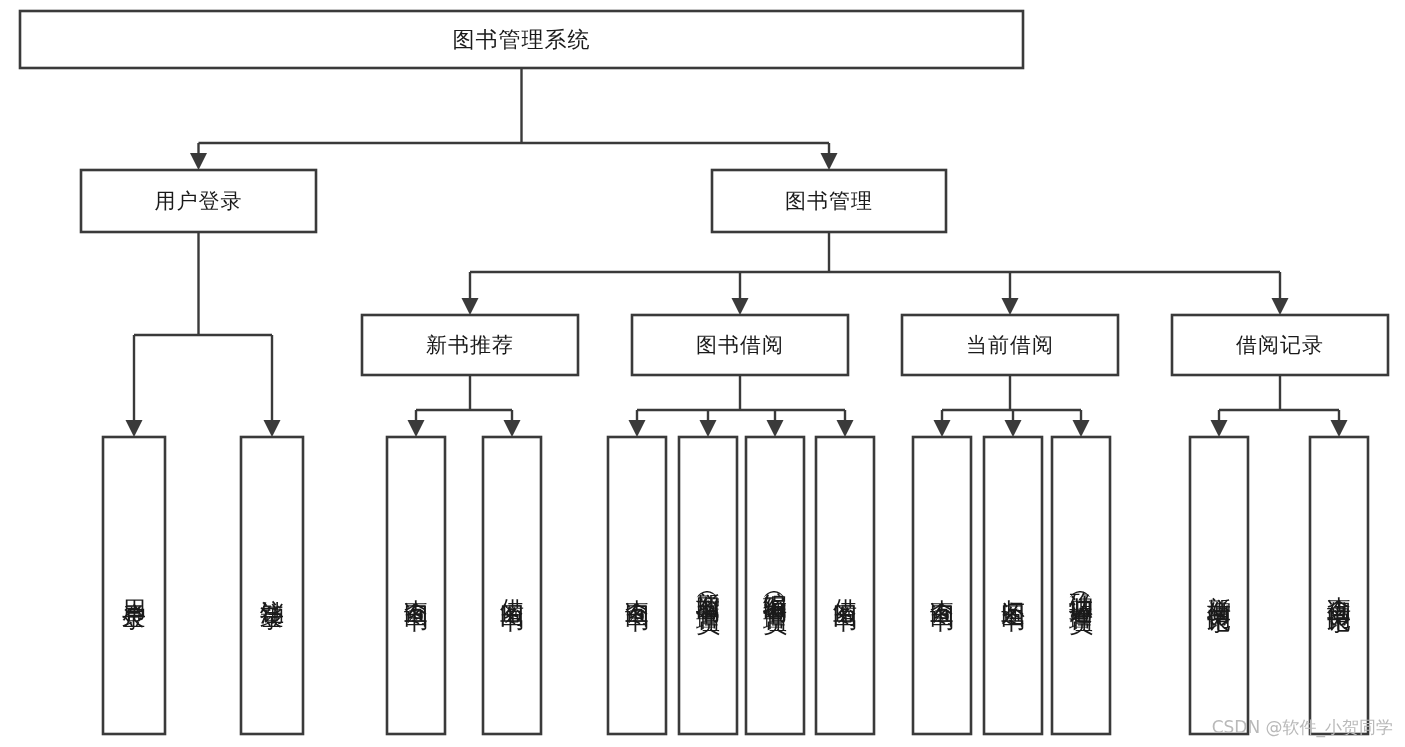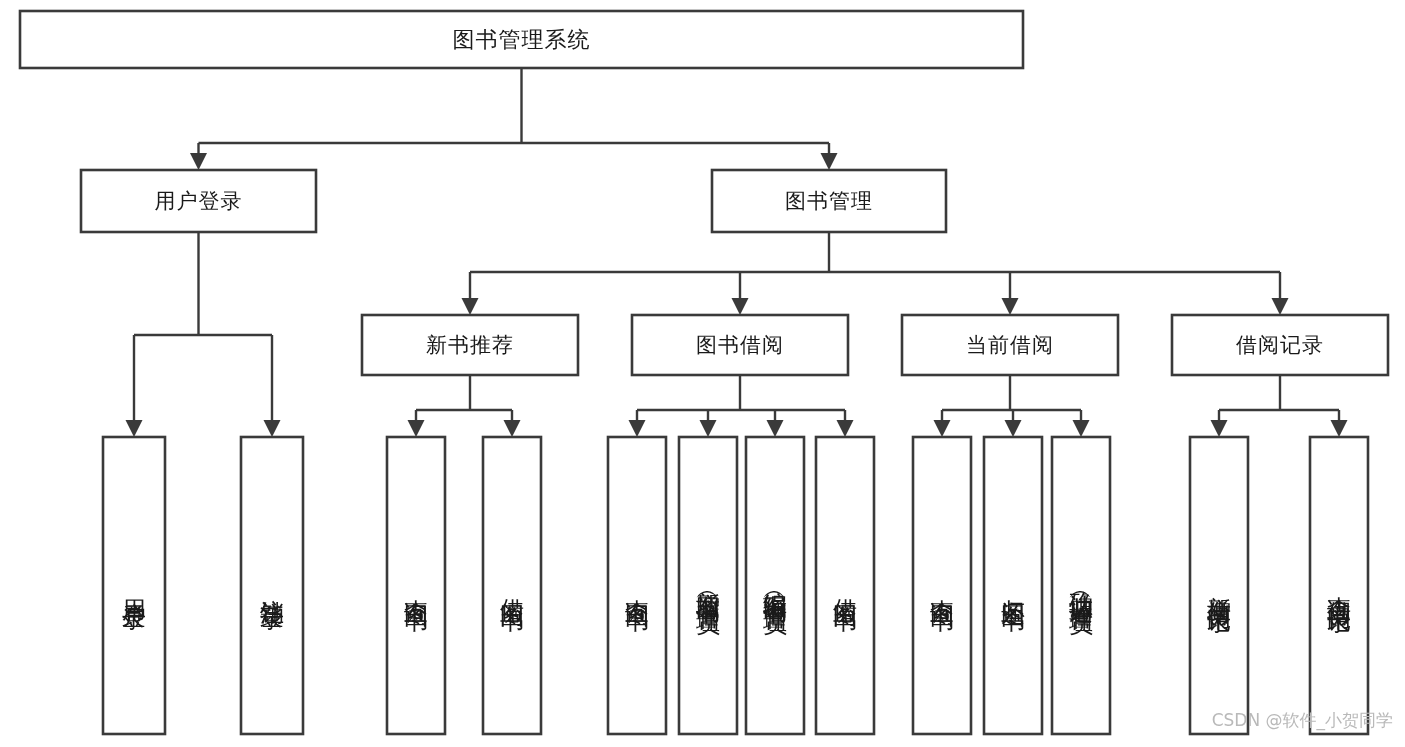--- a/index.html
+++ b/index.html
@@ -52,21 +52,21 @@
     white-space: nowrap;
     text-align: center;
     pointer-events: none;
     display: flex;
     align-items: center;
     justify-content: center;
   }
   .watermark {
     position: absolute;
     right: 12px;
-    bottom: 15px;
+    bottom: 8px;
     font-family: "DejaVu Sans", "Liberation Sans", sans-serif;
     font-size: 17px;
     color: #b9b9b9;
     white-space: nowrap;
   }
 </style>
 </head>
 <body>
 
 <svg id="canvas" viewBox="0 0 1405 747">

